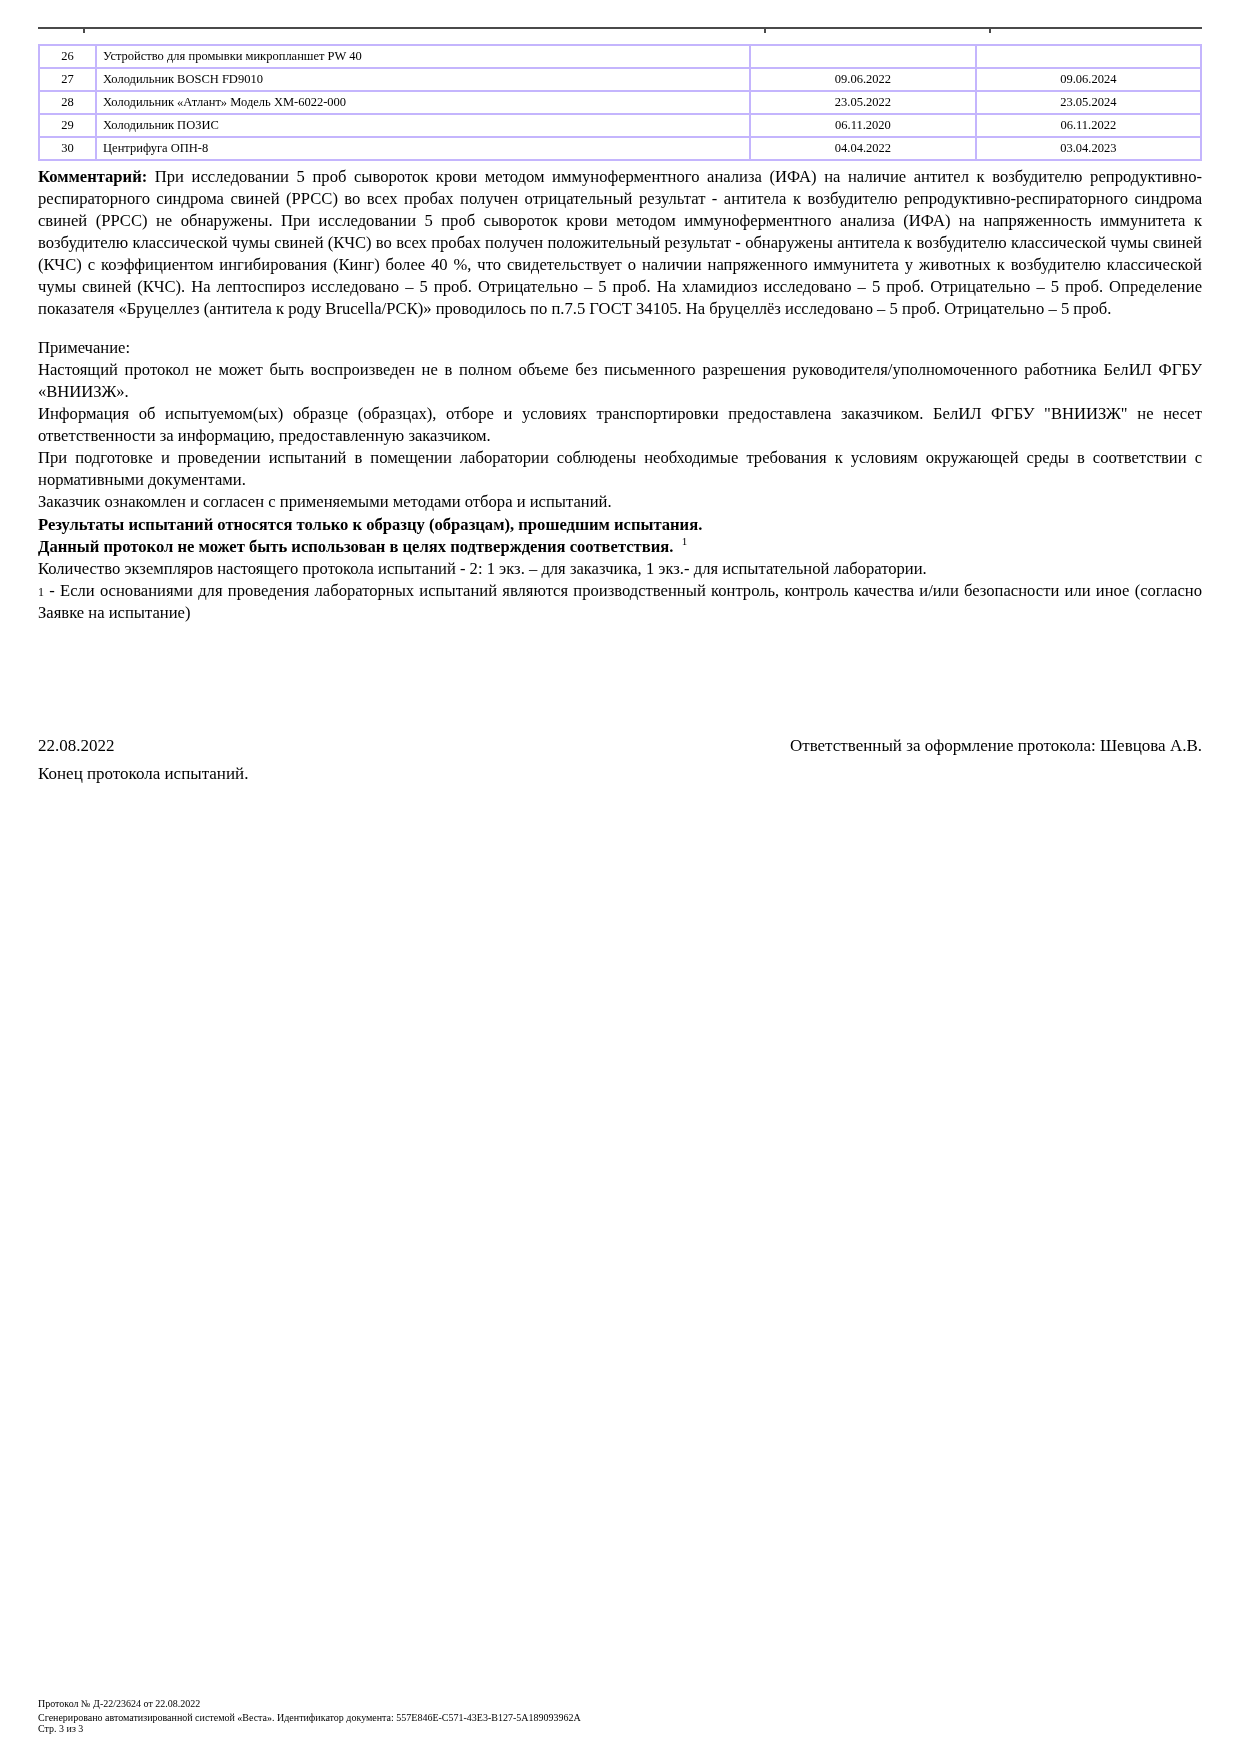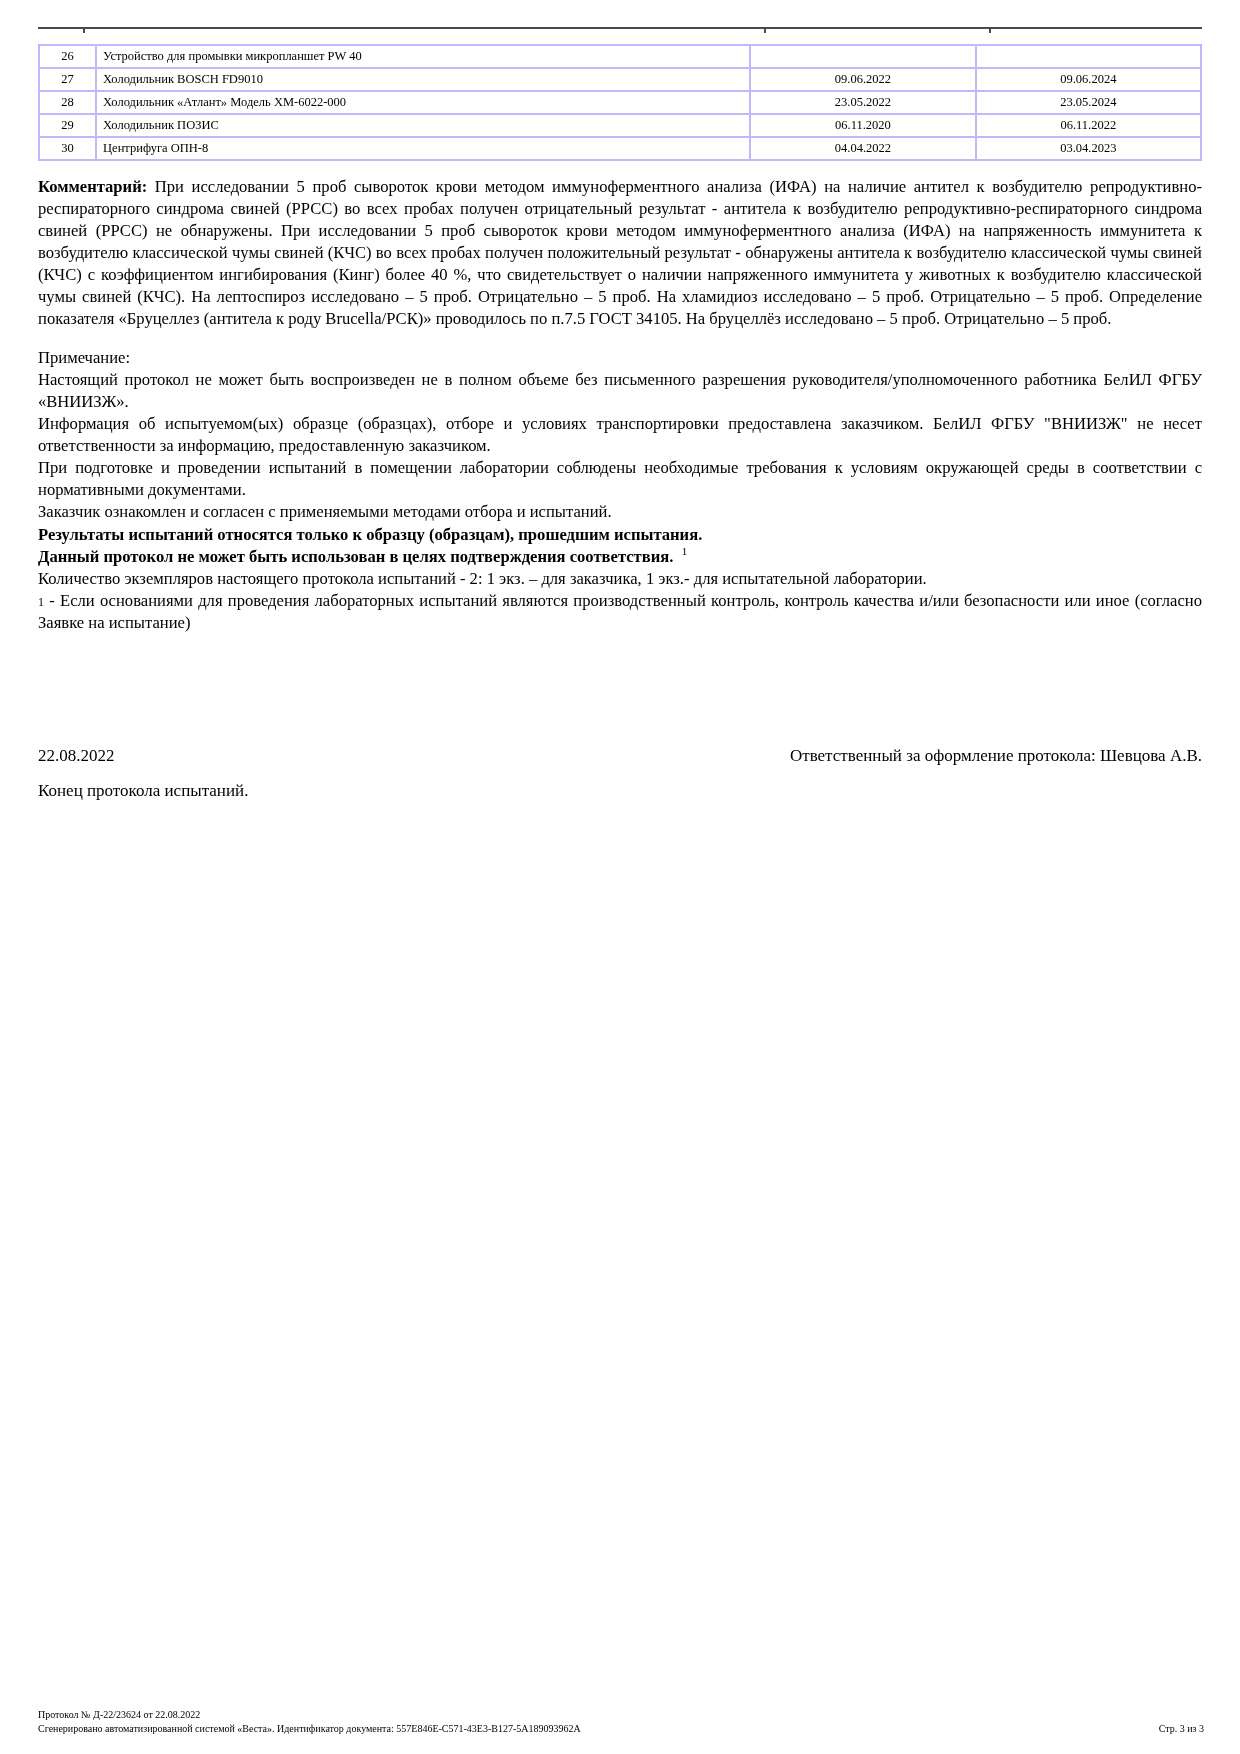--- a/index.html
+++ b/index.html
@@ -19,33 +19,33 @@
   .remnant .tick { position:absolute; top:0; width:2px; height:6px; background:#4a4a4a; }
   .tick-1 { left:45px; } .tick-2 { left:726px; } .tick-3 { left:951px; }
 
   table.equip { width:100%; border-collapse:collapse; margin-top:15px; font-size:12.5px; }
   table.equip td { border:2px solid #c4b5fd; height:21px; padding:0 6px; line-height:1.1; }
   td.c-num  { text-align:center; width:45px; }
   td.c-name { width:675px; }
   td.c-date { text-align:center; width:221px; }
 
   .body-text { font-size:16.6px; line-height:1.33; }
-  .para-comment { margin-top:15px; text-align:justify; }
+  .para-comment { margin-top:5px; text-align:justify; }
   .note-block { margin-top:13px; }
   .note-block p { margin:0; }
   .just { text-align:justify; }
   .bold { font-weight:bold; }
   sup.fn { font-size:11px; vertical-align:super; line-height:0; }
   .fn-marker { font-size:12px; }
 
   .sign-row { display:flex; justify-content:space-between; margin-top:112px; font-size:17px;text-align:right; }
-  .end-line { font-size:17px; margin-top:15px; }
+  .end-line { font-size:17px; margin-top:8px; }
 
   .footer { position:absolute; left:38px; right:36px; bottom:20px; font-size:10px; }
-  .footer-line2 { display:flex; justify-content:space-between; margin-top:3px; }
+  .footer-line2 { display:flex; justify-content:space-between; margin-top:3px;flex-direction:column; }
 </style>
 </head>
 <body>
 
 <div class="page">
   <div class="content">
 
     <div class="remnant">
       <span class="tick tick-1"></span>
       <span class="tick tick-2"></span>

